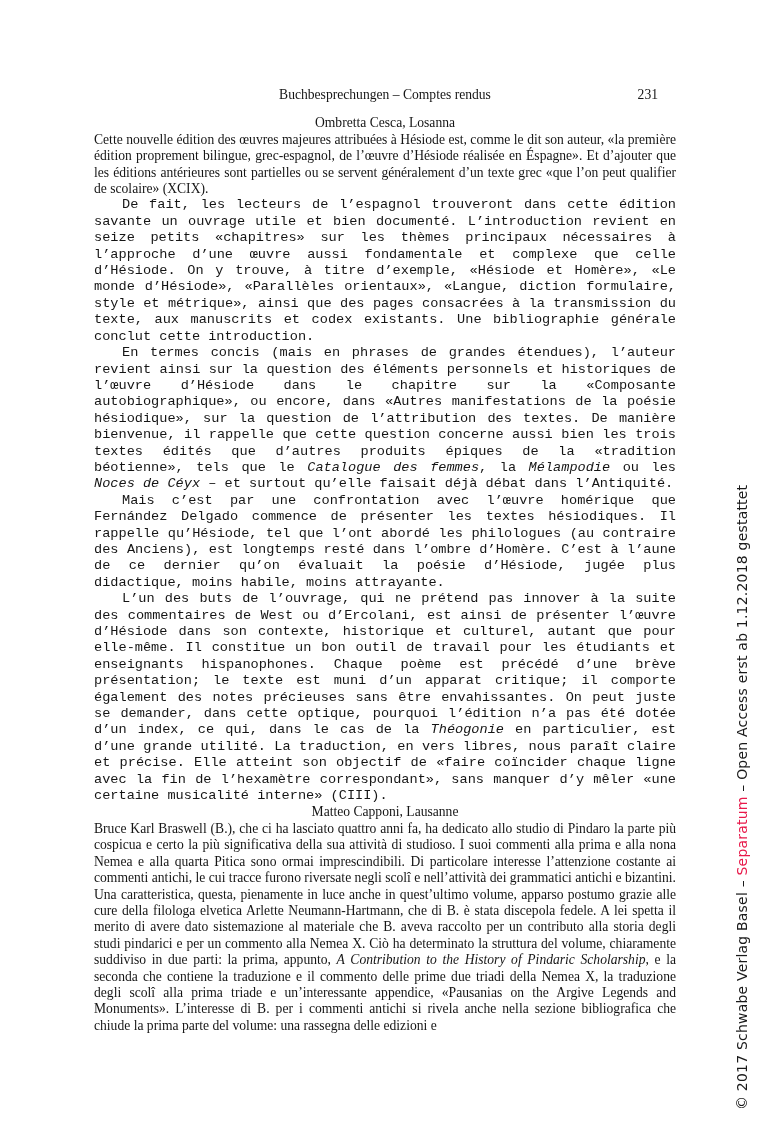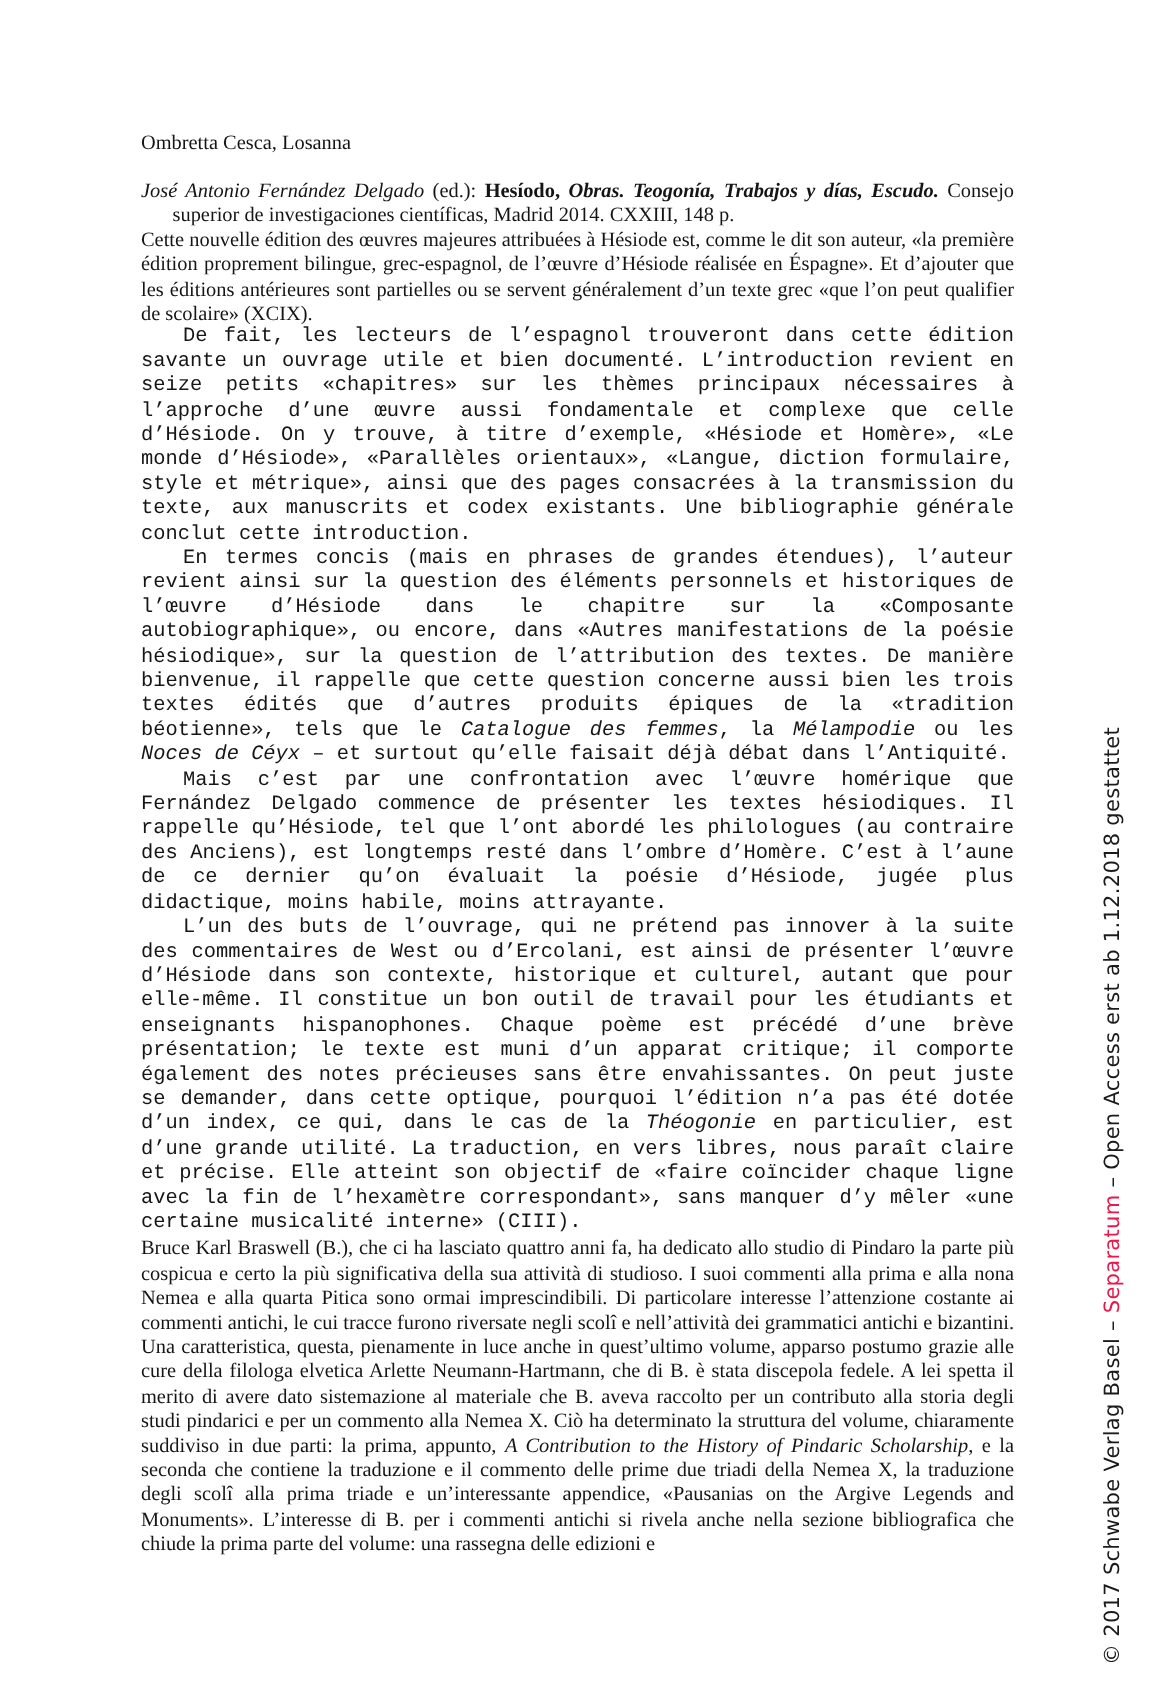--- a/index.html
+++ b/index.html
@@ -35,21 +35,21 @@
     top: 0;
   }
   p.body {
     margin: 0;
     font-size: 13.6px;
     line-height: 16.4px;
     text-align: justify;
     hyphens: none;
   }
   p.indent { text-indent: 28px; font-family: Liberation Mono, monospace; }
-  p.sig { text-align: left; }
+  p.sig { text-align: center; }
   p.heading {
     margin-top: 15.5px;
     padding-left: 21px;
     text-indent: -21px;
     text-align: justify;
   }
   .run-i  { font-style: italic; }
   .run-b  { font-weight: bold; }
   .run-bi { font-weight: bold; font-style: italic; }
   .run-red {  }
@@ -66,28 +66,32 @@
     letter-spacing: 0.2px;
     color: #1a1a1a;
   }
 </style>
 </head>
 <body>
 
 <div class="page">
   <div class="column">
 
+    <div class="running-head">
+      <span>Buchbesprechungen – Comptes rendus</span>
+      <span class="pageno">231</span>
+    </div>
 
     <p class="body sig">Ombretta Cesca, Losanna</p>
 
-    <p class="body heading"><span class="run-i">José Antonio Fernández Delgado</span><span> (ed.): </span><span class="run-b">Hesíodo, </span><span class="run-bi">Obras. Teogonía, Trabajos y días, Escudo.</span><span> Consejo superior de investigaciones científicas, Madrid 2014. CXXIII, 148 p.</span></p>
     <p class="body"><span>Cette nouvelle édition des œuvres majeures attribuées à Hésiode est, comme le dit son auteur, «la première édition proprement bilingue, grec-espagnol, de l’œuvre d’Hésiode réalisée en Éspagne». Et d’ajouter que les éditions antérieures sont partielles ou se servent généralement d’un texte grec «que l’on peut qualifier de scolaire» (XCIX).</span></p>
     <p class="body indent"><span>De fait, les lecteurs de l’espagnol trouveront dans cette édition savante un ouvrage utile et bien documenté. L’introduction revient en seize petits «chapitres» sur les thèmes principaux nécessaires à l’approche d’une œuvre aussi fondamentale et complexe que celle d’Hésiode. On y trouve, à titre d’exemple, «Hésiode et Homère», «Le monde d’Hésiode», «Parallèles orientaux», «Langue, diction formulaire, style et métrique», ainsi que des pages consacrées à la transmission du texte, aux manuscrits et codex existants. Une bibliographie générale conclut cette introduction.</span></p>
     <p class="body indent"><span>En termes concis (mais en phrases de grandes étendues), l’auteur revient ainsi sur la question des éléments personnels et historiques de l’œuvre d’Hésiode dans le chapitre sur la «Composante autobiographique», ou encore, dans «Autres manifestations de la poésie hésiodique», sur la question de l’attribution des textes. De manière bienvenue, il rappelle que cette question concerne aussi bien les trois textes édités que d’autres produits épiques de la «tradition béotienne», tels que le </span><span class="run-i">Catalogue des femmes</span><span>, la </span><span class="run-i">Mélampodie</span><span> ou les </span><span class="run-i">Noces de Céyx</span><span> – et surtout qu’elle faisait déjà débat dans l’Antiquité.</span></p>
     <p class="body indent"><span>Mais c’est par une confrontation avec l’œuvre homérique que Fernández Delgado commence de présenter les textes hésiodiques. Il rappelle qu’Hésiode, tel que l’ont abordé les philologues (au contraire des Anciens), est longtemps resté dans l’ombre d’Homère. C’est à l’aune de ce dernier qu’on évaluait la poésie d’Hésiode, jugée plus didactique, moins habile, moins attrayante.</span></p>
     <p class="body indent"><span>L’un des buts de l’ouvrage, qui ne prétend pas innover à la suite des commentaires de West ou d’Ercolani, est ainsi de présenter l’œuvre d’Hésiode dans son contexte, historique et culturel, autant que pour elle-même. Il constitue un bon outil de travail pour les étudiants et enseignants hispanophones. Chaque poème est précédé d’une brève présentation; le texte est muni d’un apparat critique; il comporte également des notes précieuses sans être envahissantes. On peut juste se demander, dans cette optique, pourquoi l’édition n’a pas été dotée d’un index, ce qui, dans le cas de la </span><span class="run-i">Théogonie</span><span> en particulier, est d’une grande utilité. La traduction, en vers libres, nous paraît claire et précise. Elle atteint son objectif de «faire coïncider chaque ligne avec la fin de l’hexamètre correspondant», sans manquer d’y mêler «une certaine musicalité interne» (CIII).</span></p>
+    <p class="body sig">Matteo Capponi, Lausanne</p>
 
     <p class="body"><span>Bruce Karl Braswell (B.), che ci ha lasciato quattro anni fa, ha dedicato allo studio di Pindaro la parte più cospicua e certo la più significativa della sua attività di studioso. I suoi commenti alla prima e alla nona Nemea e alla quarta Pitica sono ormai imprescindibili. Di particolare interesse l’attenzione costante ai commenti antichi, le cui tracce furono riversate negli scolî e nell’attività dei grammatici antichi e bizantini. Una caratteristica, questa, pienamente in luce anche in quest’ultimo volume, apparso postumo grazie alle cure della filologa elvetica Arlette Neumann-Hartmann, che di B. è stata discepola fedele. A lei spetta il merito di avere dato sistemazione al materiale che B. aveva raccolto per un contributo alla storia degli studi pindarici e per un commento alla Nemea X. Ciò ha determinato la struttura del volume, chiaramente suddiviso in due parti: la prima, appunto, </span><span class="run-i">A Contribution to the History of Pindaric Scholarship</span><span>, e la seconda che contiene la traduzione e il commento delle prime due triadi della Nemea X, la traduzione degli scolî alla prima triade e un’interessante appendice, «Pausanias on the Argive Legends and Monuments». L’interesse di B. per i commenti antichi si rivela anche nella sezione bibliografica che chiude la prima parte del volume: una rassegna delle edizioni e</span></p>
 
   </div>
 
   <div class="vertical-note"><span>© 2017 Schwabe Verlag Basel – </span><span class="run-red" style="color: rgb(232, 25, 74);">Separatum</span><span> – Open Access erst ab 1.12.2018 gestattet</span></div>
 </div>
 
 </body></html>

